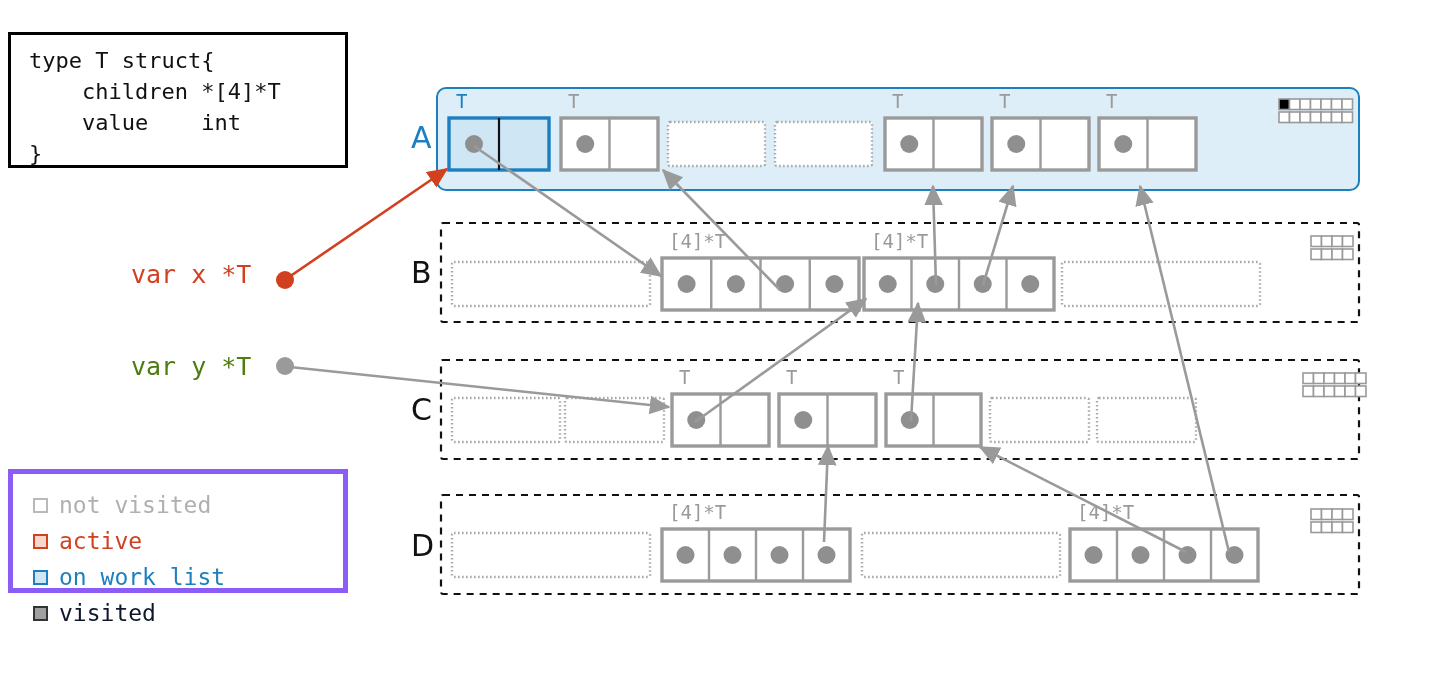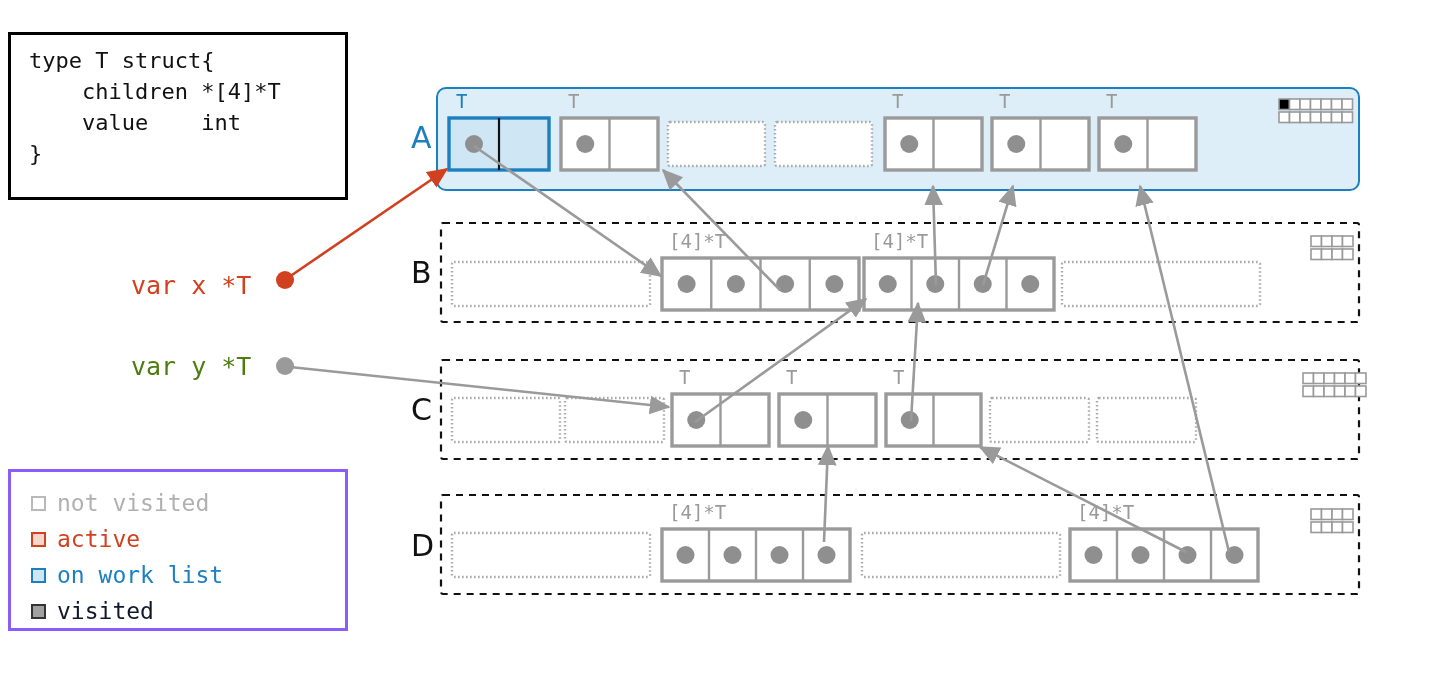--- a/index.html
+++ b/index.html
@@ -16,39 +16,39 @@
   }
   #canvas {
     position: absolute;
     left: 0; top: 0;
     width: 1440px;
     height: 675px;
   }
   .code-box {
     position: absolute;
     left: 8px; top: 32px;
-    width: 340px; height: 168px;
+    width: 340px; height: 136px;
     border: 3px solid #000;
     background: #fff;
     box-sizing: border-box;
   }
   .code-text {
     font-family: "DejaVu Sans Mono", monospace;
     font-size: 22px;
     line-height: 31px;
     color: #111;
     white-space: pre;
     padding: 10px 0 0 18px;
     margin: 0;
   }
   .legend-box {
     position: absolute;
     left: 8px; top: 469px;
-    width: 340px; height: 162px;
-    border: 3px solid #8b5cf6;
+    width: 340px; height: 124px;
+    border: 5px solid #8b5cf6;
     background: #fff;
     box-sizing: border-box;
     padding: 13px 0 0 20px;
   }
   .legend-row {
     display: flex;
     align-items: center;
     height: 36px;
     font-family: "DejaVu Sans Mono", monospace;
     font-size: 23px;
@@ -59,21 +59,21 @@
     border: 2.5px solid #000;
     margin-right: 11px;
     flex: 0 0 auto;
   }
   .var-label {
     position: absolute;
     font-family: "DejaVu Sans Mono", monospace;
     font-size: 25px;
     white-space: nowrap;
   }
-  #var-x-label { left: 131px; top: 271px; color: #d1401f; }
+  #var-x-label { left: 131px; top: 260px; color: #d1401f; }
   #var-y-label { left: 131px; top: 352px; color: #4d7c0f; }
   .row-label {
     position: absolute;
     font-family: "DejaVu Sans", sans-serif;
     font-size: 30px;
     color: #111;
   }
   #row-label-A { left: 411px; top: 120px; color: #1c7fc0; }
   #row-label-B { left: 411px; top: 255px; }
   #row-label-C { left: 411px; top: 392px; }

